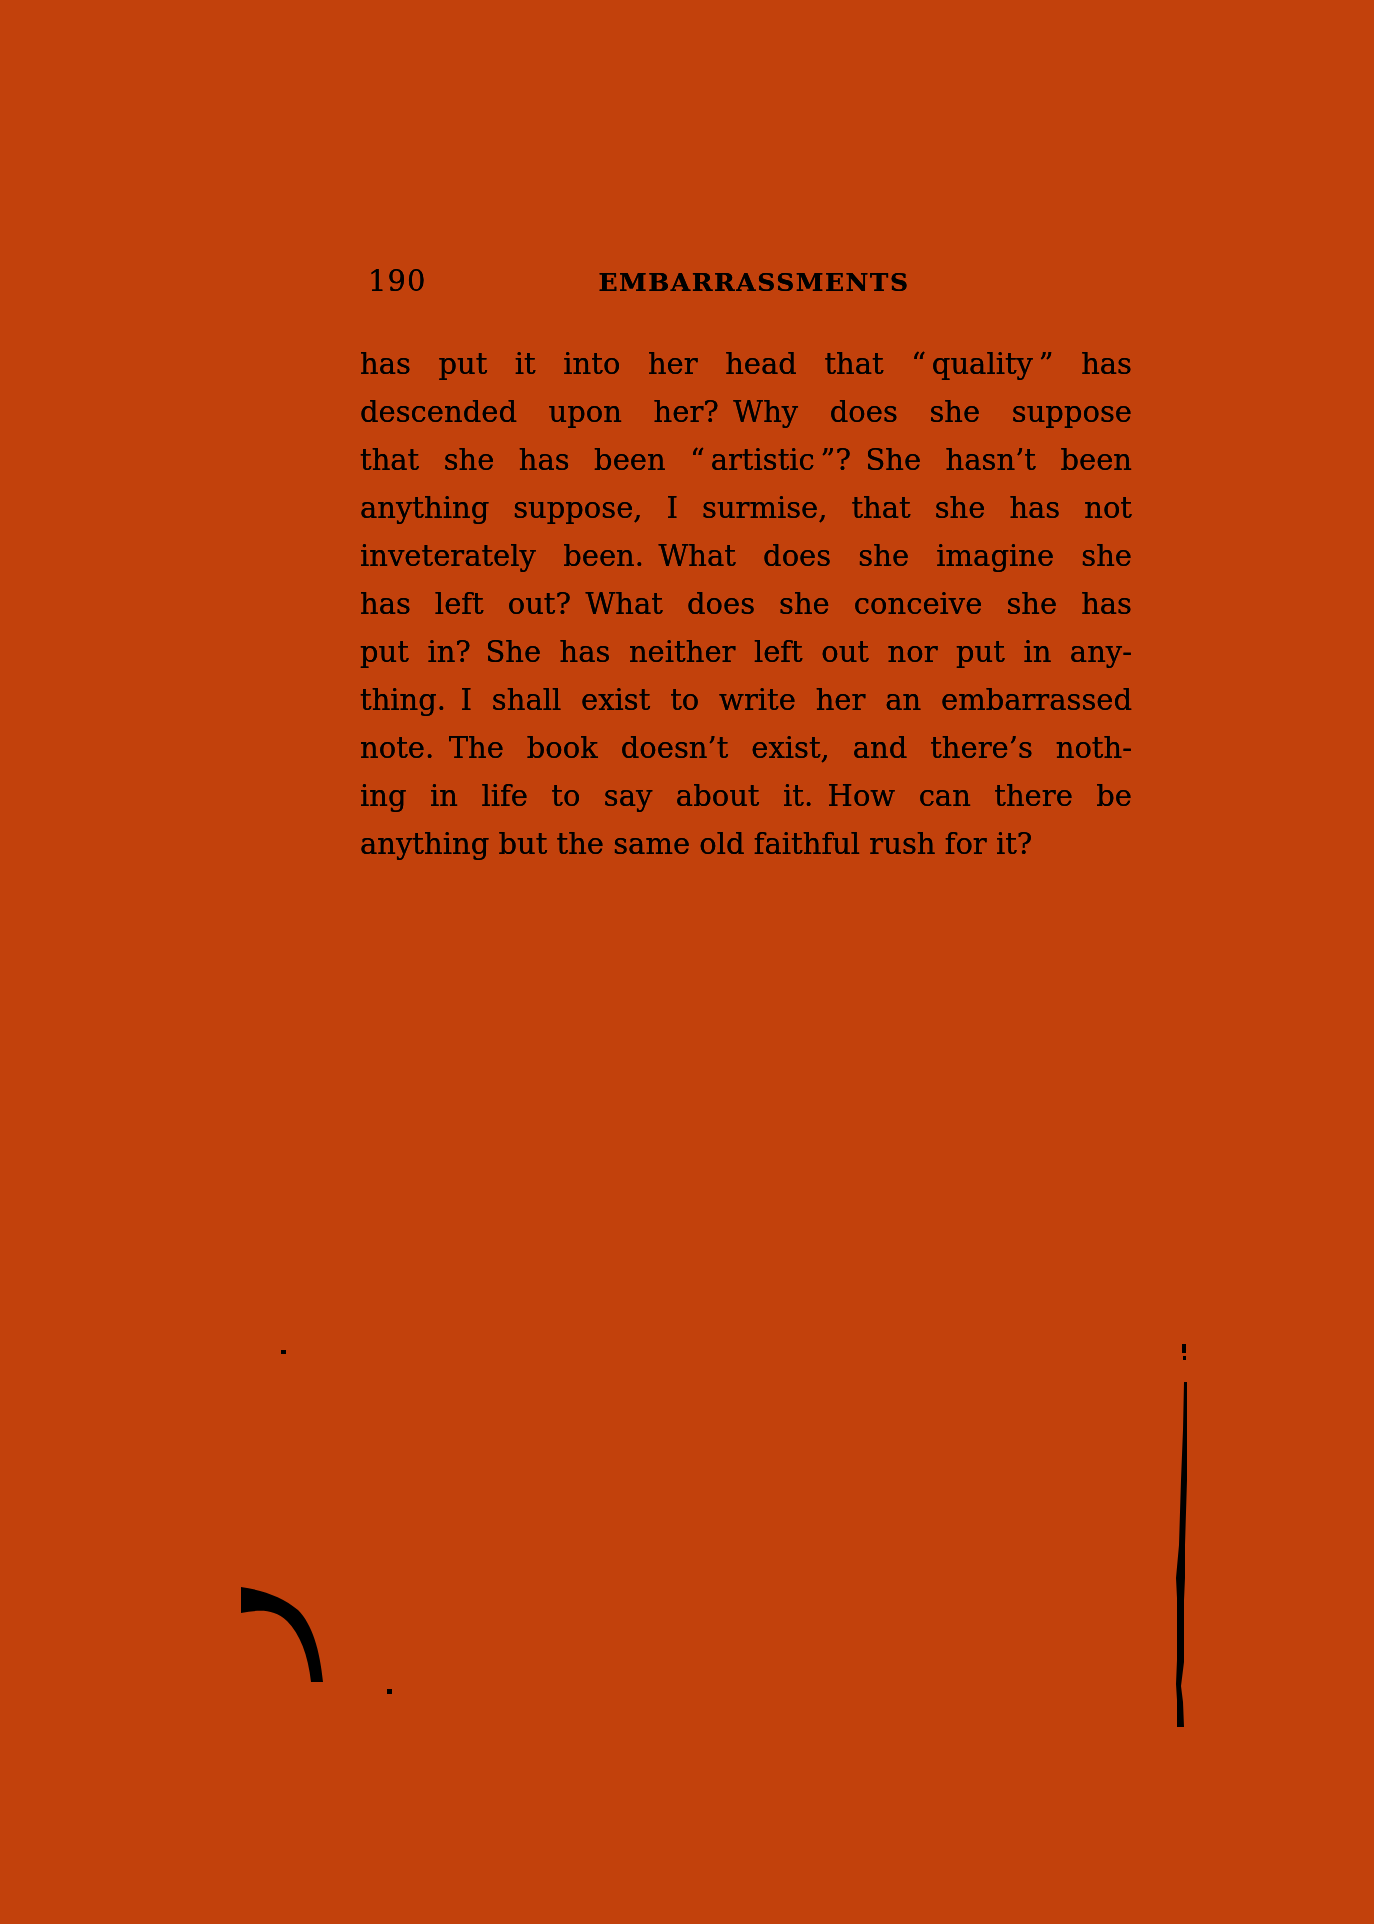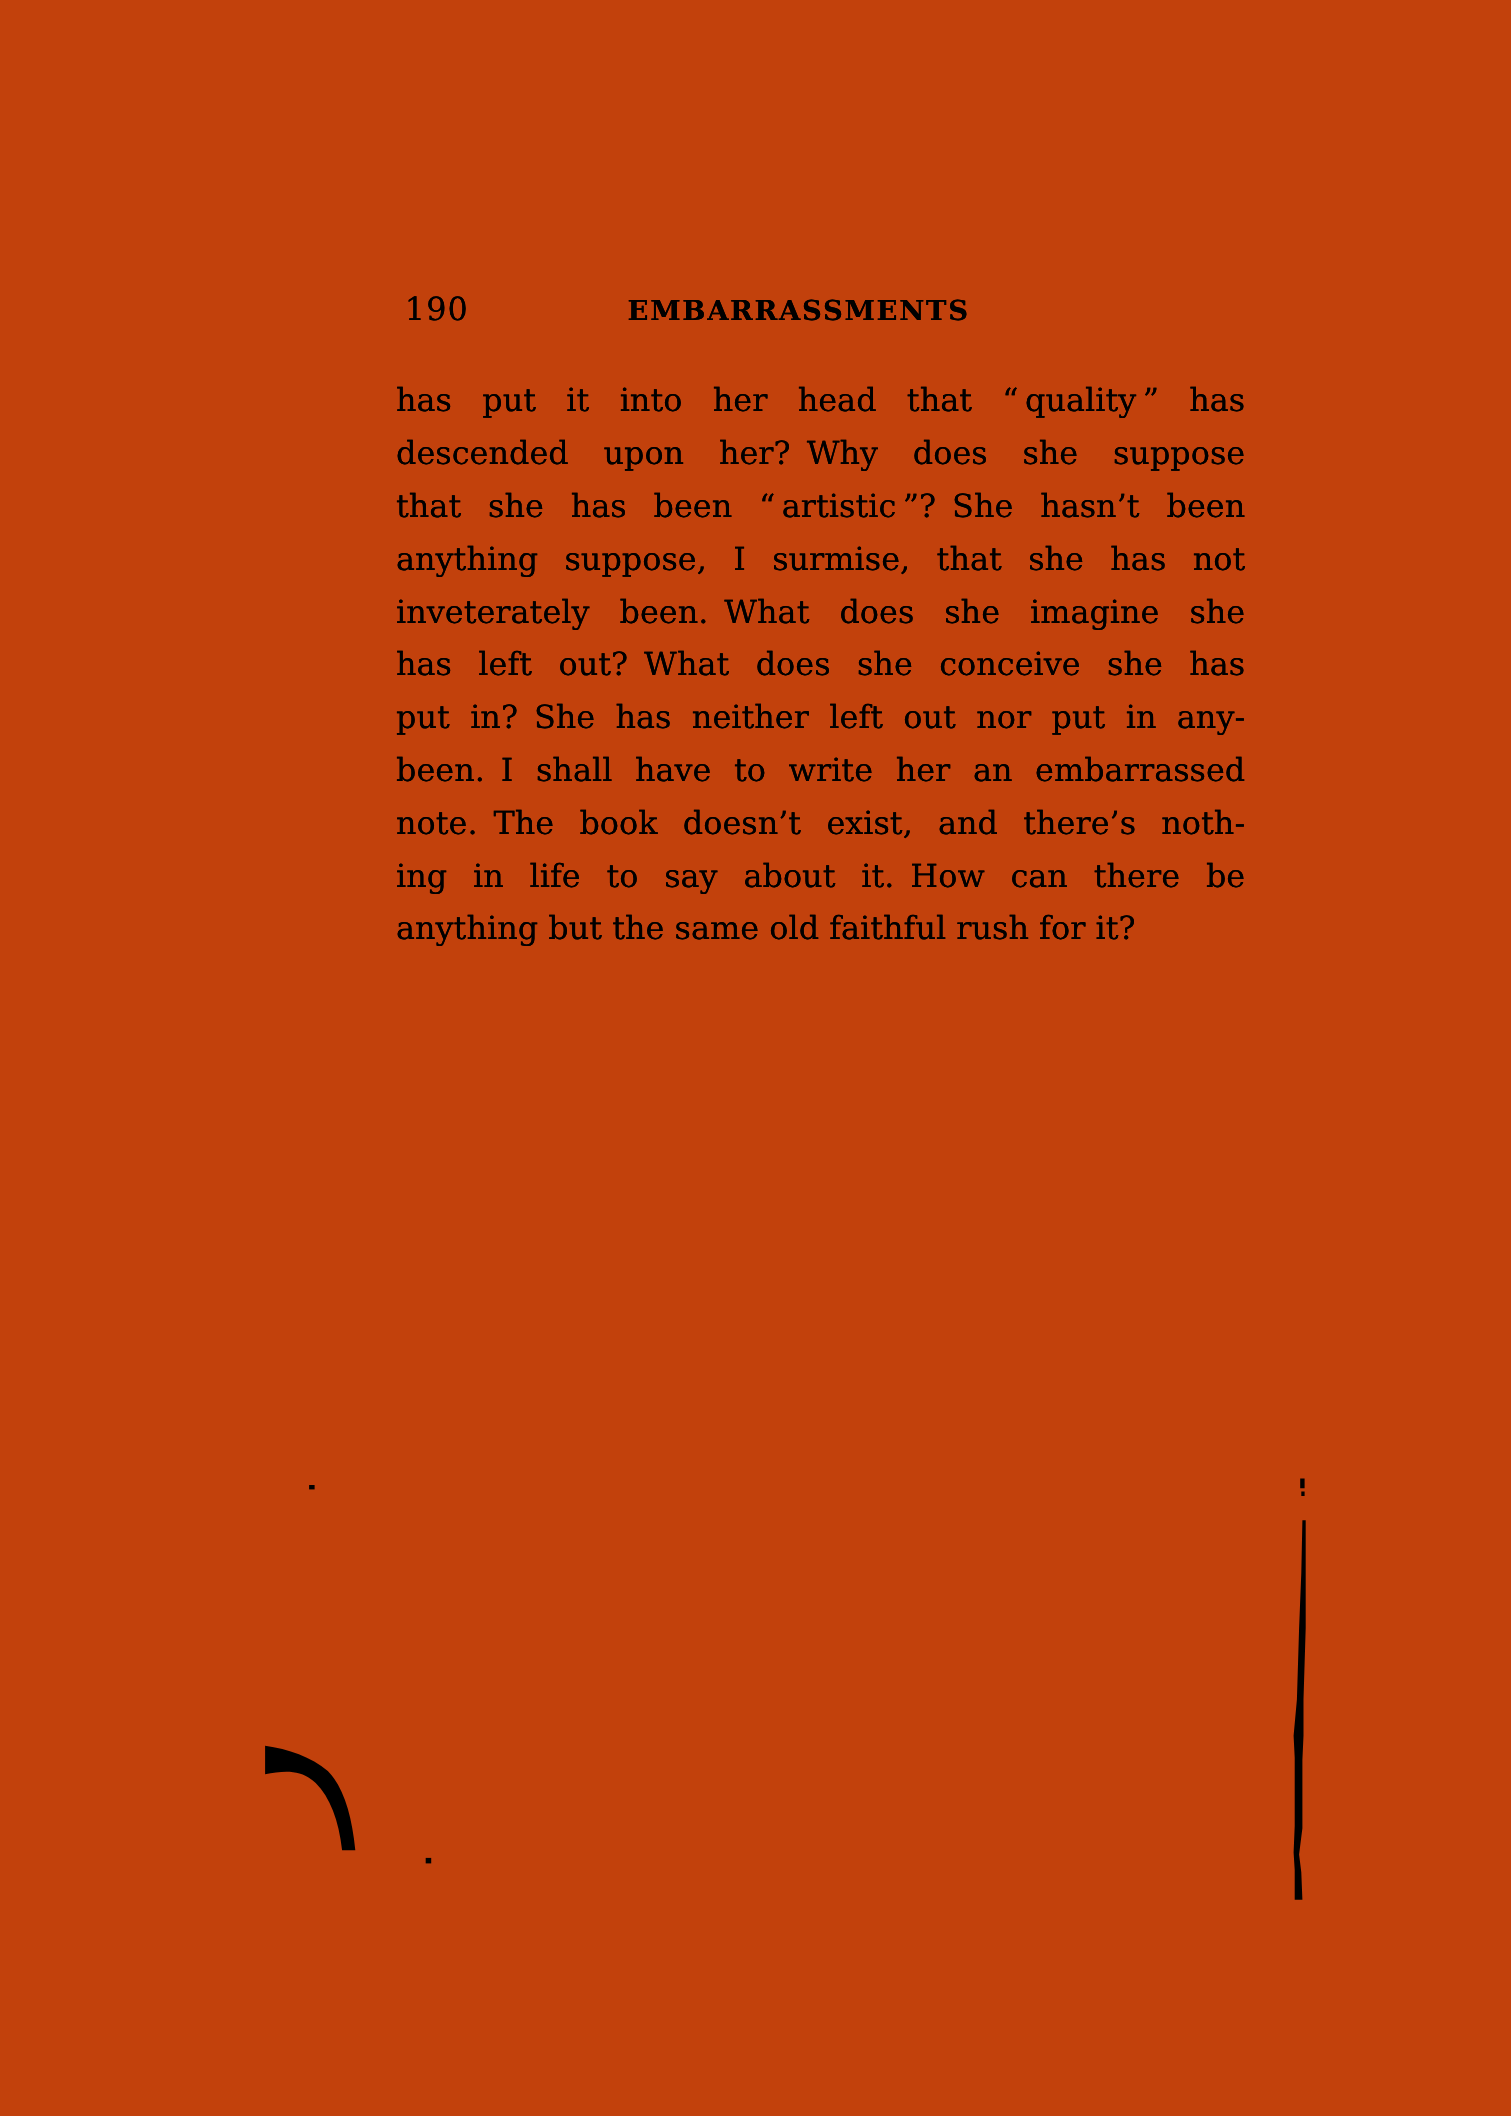--- a/index.html
+++ b/index.html
@@ -21,21 +21,21 @@
     left: 368px;
     top: 266px;
     font-size: 29px;
     line-height: 30px;
     letter-spacing: 1px;
     text-shadow: 0 0 0.5px currentColor;
     white-space: nowrap;
   }
   .running-head-row {
     position: absolute;
-    left: 340px;
+    left: 368px;
     top: 269px;
     width: 772px;
     text-align: center;
   }
   .running-head {
     display: inline-block;
     font-size: 25px;
     line-height: 28px;
     font-weight: bold;
     letter-spacing: 1.5px;
@@ -82,21 +82,21 @@
   </div>
 
   <div class="body-paragraph">
     <div class="text-line">has put it into her head that “ quality ” has</div>
     <div class="text-line">descended upon her? Why does she suppose</div>
     <div class="text-line">that she has been “ artistic ”? She hasn’t been</div>
     <div class="text-line">anything suppose, I surmise, that she has not</div>
     <div class="text-line">inveterately been. What does she imagine she</div>
     <div class="text-line">has left out? What does she conceive she has</div>
     <div class="text-line">put in? She has neither left out nor put in any-</div>
-    <div class="text-line">been. I shall have to write her an embarrassed</div>
+    <div class="text-line">thing. I shall exist to write her an embarrassed</div>
     <div class="text-line">note. The book doesn’t exist, and there’s noth-</div>
     <div class="text-line">ing in life to say about it. How can there be</div>
     <div class="text-line last-line">anything but the same old faithful rush for it?</div>
   </div>
 
   <svg class="artifacts-layer" viewBox="0 0 1374 1924" xmlns="http://www.w3.org/2000/svg">
 
     <rect x="281" y="1350" width="5" height="4" fill="#000000"></rect>
 
     <path d="M241,1587

